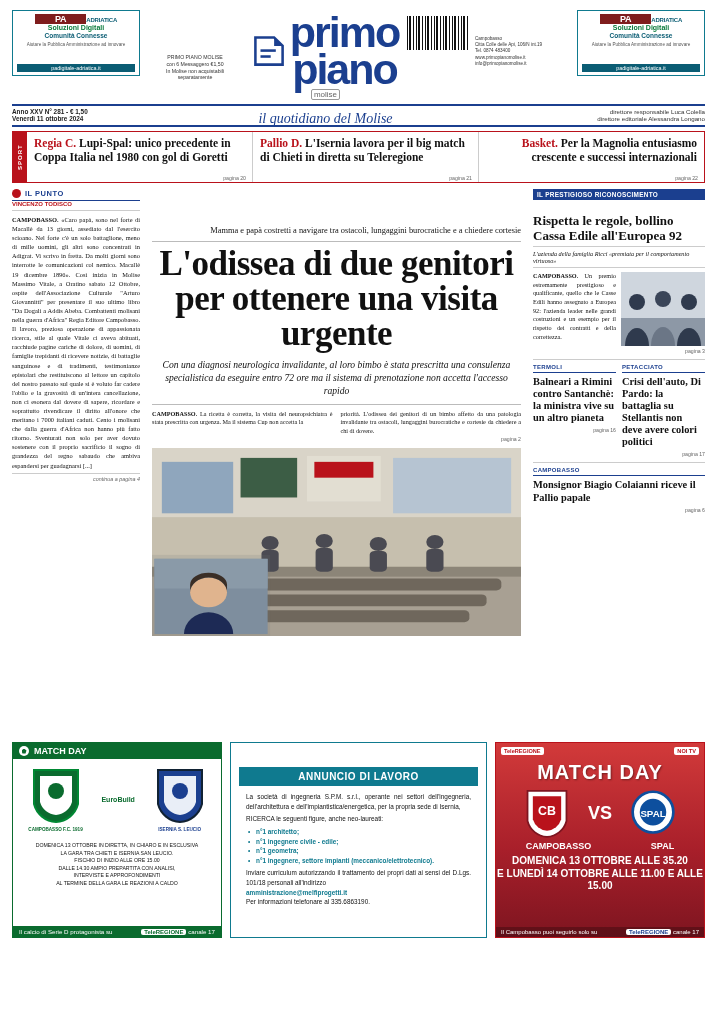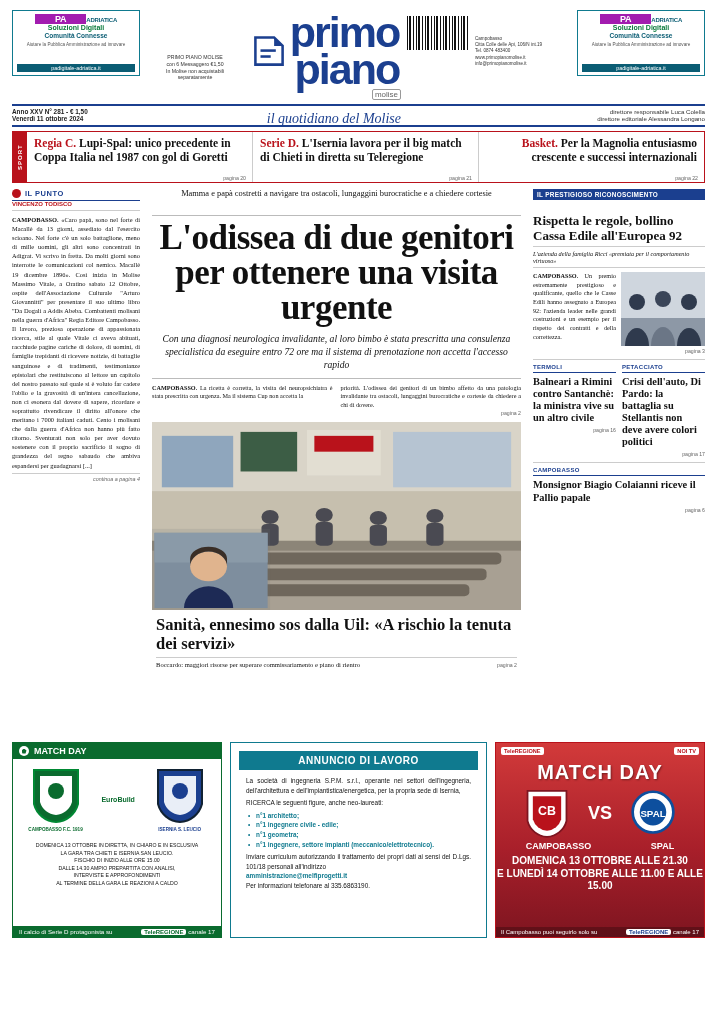--- a/index.html
+++ b/index.html
@@ -14,30 +14,30 @@
   .page { position:relative; width:717px; height:1024px; padding:10px 12px; }
 
   
   .masthead { display:flex; align-items:flex-start; gap:6px; height:92px; }
   .ad-box {
     width:128px; border:1px solid #0f7a8f; background:#fff;
     padding:3px 4px; text-align:center; height:66px;
     display:flex; flex-direction:column; justify-content:flex-start;
   }
   .ad-logo { font-family:"Liberation Sans", sans-serif; font-weight:bold; font-size:9px; color:#123; letter-spacing:-0.2px;}
-  .ad-logo .pa { background:#a21caf; color:#fff; padding:0 20px; }
+  .ad-logo .pa { background:#7f1d1d; color:#fff; padding:0 20px; }
   .ad-green { font-family:"Liberation Sans", sans-serif; font-size:7px; color:#0a7a3c; font-weight:bold; line-height:1.2;}
   .ad-blue { font-family:"Liberation Sans", sans-serif; font-size:6.5px; color:#0b5d74; font-weight:bold; line-height:1.2;}
   .ad-note { font-family:"Liberation Sans", sans-serif; font-size:4.6px; color:#555; line-height:1.15; margin-top:2px;}
   .ad-bar { margin-top:auto; background:#0b5d74; color:#fff; font-size:5.4px; font-family:"Liberation Sans", sans-serif; padding:1px 0; }
 
   .price-box { width:98px; font-family:"Liberation Sans", sans-serif; font-size:5.2px; color:#333;
     line-height:1.3; padding-top:44px; text-align:center;}
 
-  .logo-wrap { flex:1; text-align:right; position:relative; padding-top:4px;}
+  .logo-wrap { flex:1; text-align:center; position:relative; padding-top:4px;}
   .logo-primo, .logo-piano {
     font-family:"Liberation Sans", sans-serif; font-weight:bold;
     font-size:43px; line-height:0.85; color:#1b3f8f; letter-spacing:-2px;
   }
   .logo-row { display:flex; align-items:center; justify-content:center; gap:4px;}
   .logo-mark { width:34px; height:34px; flex:none; }
   .logo-molise {
     font-family:"Liberation Sans", sans-serif; font-size:8px; color:#666;
     border:1px solid #999; display:inline-block; padding:0 2px; border-radius:2px;
     position:relative; top:-4px;
@@ -79,22 +79,22 @@
     letter-spacing:.5px; }
   .punto-title { font-size:15px; line-height:1.12; font-weight:bold; color:#111; margin:6px 0 4px; }
   .punto-author { font-family:"Liberation Sans", sans-serif; font-size:6px; font-weight:bold; color:#b9121b;
     border-bottom:1px solid #ccc; padding-bottom:3px; margin-bottom:4px;}
   .punto-body { font-size:6.4px; line-height:1.42; text-align:justify; column-count:1; }
   .punto-body b { font-weight:bold; }
   .punto-cont { font-family:"Liberation Sans", sans-serif; font-size:5.4px; color:#666; font-style:italic;
     text-align:right; border-top:1px solid #ccc; margin-top:3px; padding-top:2px;}
 
   .col-center { flex:1; }
-  .occhiello { font-size:8.4px; text-align:center; border-bottom:1px solid #bbb; padding-bottom:17px;
-    margin-bottom:4px; color:#111;}
+  .occhiello { font-size:8.4px; text-align:right; border-bottom:1px solid #bbb; padding-bottom:6px;
+    margin-bottom:4px; color:#111;margin-top:37px;}
   .main-title { font-size:35px; line-height:1.0; font-weight:bold; text-align:center; color:#111;
     letter-spacing:-0.5px; margin:2px 0 8px;}
   .sommario { font-style:italic; font-size:9.6px; line-height:1.34; text-align:center; color:#111;
     border-bottom:1px solid #bbb; padding-bottom:6px; }
   .two-col { display:flex; gap:8px; margin-top:5px; }
   .two-col .c { flex:1; font-size:6.2px; line-height:1.4; text-align:justify; }
   .two-col .pag { font-family:"Liberation Sans", sans-serif; font-size:5.2px; color:#666; text-align:right; }
   .photo-main { margin-top:5px; width:100%; height:188px; position:relative; overflow:hidden; background:#c9c3b6;}
   .photo-sanita { padding:6px 4px 4px; }
   .sanita-title { font-size:16.5px; line-height:1.14; font-weight:bold; }
@@ -129,21 +129,21 @@
   .ball:after{content:"";position:absolute;inset:2.5px;background:#0a6b2e;clip-path:polygon(50% 0,100% 38%,81% 100%,19% 100%,0 38%);}
   .crest-row { display:flex; justify-content:space-around; align-items:center; padding:8px 6px; }
   .crest { width:52px; height:56px; }
   .match-text { font-family:"Liberation Sans", sans-serif; font-size:5.2px; text-align:center; line-height:1.45;
     color:#111; padding:2px 6px;}
   .match-foot { position:absolute; bottom:0; left:0; right:0; background:#0a6b2e; color:#fff;
     font-family:"Liberation Sans", sans-serif; font-size:6.2px; padding:2px 6px; display:flex;
     justify-content:space-between; align-items:center;}
   .tele-badge { background:#fff; color:#0a6b2e; font-weight:bold; font-size:6px; padding:0 3px; border-radius:2px;}
 
-  .ad-work { flex:1; border:1px solid #0f7a8f; padding:8px; display:flex; flex-direction:column;}
+  .ad-work { flex:1; border:1px solid #0f7a8f; padding:8px; display:flex; flex-direction:column;justify-content:center;}
   .work-head { background:#0f7a8f; color:#fff; font-family:"Liberation Sans", sans-serif; font-weight:bold;
     font-size:10px; text-align:center; padding:4px 0; letter-spacing:.5px;}
   .work-body { font-family:"Liberation Sans", sans-serif; font-size:6.4px; line-height:1.5; padding:6px 7px;
     text-align:justify; color:#111;}
   .work-body ul { margin:3px 0 3px 10px; padding:0; }
   .work-body li { color:#0f7a8f; font-weight:bold; list-style:none; position:relative; }
   .work-body li:before { content:"•"; position:absolute; left:-8px; color:#0f7a8f;}
   .work-body .mail { color:#0f7a8f; font-weight:bold; }
 
   .ad-match2 { width:210px; border:1px solid #b9121b; position:relative; overflow:hidden;
@@ -233,25 +233,25 @@
       <div>direttore responsabile Luca Colella</div>
       <div>direttore editoriale Alessandra Longano</div>
     </div>
   </div>
   <div class="head-rule2"></div>
 
   <div class="sport-strip">
     <div class="sport-tab">SPORT</div>
     <div class="sport-col">
       <div class="txt"><span class="kicker">Regia C.</span>
-        <span>Lupi-Spal: unico precedente in Coppa Italia nel 1987 con gol di Goretti</span></div>
+        <span>Lupi-Spal: unico precedente in Coppa Italia nel 1980 con gol di Goretti</span></div>
       <div class="pag">pagina 20</div>
     </div>
     <div class="sport-col">
-      <div class="txt"><span class="kicker">Serie D.</span>
+      <div class="txt"><span class="kicker">Pallio D.</span>
         <span>L'Isernia lavora per il big match di Chieti in diretta su Teleregione</span></div>
       <div class="pag">pagina 21</div>
     </div>
     <div class="sport-col">
       <div class="txt"><span class="kicker">Basket.</span>
         <span>Per la Magnolia entusiasmo crescente e successi internazionali</span></div>
       <div class="pag">pagina 22</div>
     </div>
   </div>
 
@@ -316,29 +316,20 @@
           <g>
             <rect x="2" y="112" width="92" height="76" fill="#7e8e9e"></rect>
             <rect x="2" y="112" width="92" height="30" fill="#8a9aa8"></rect>
             <circle cx="46" cy="146" r="15" fill="#e0b48e"></circle>
             <path d="M31 146 a15 15 0 0 1 30 0 l0 -8 a15 12 0 0 0 -30 0 z" fill="#3a2e26"></path>
             <path d="M26 188 a20 22 0 0 1 40 0 z" fill="#1d2a55"></path>
           </g>
         </svg>
       </div>
 
-      <div class="photo-sanita">
-        <div class="sanita-title">Sanità, ennesimo sos dalla Uil: «A rischio la tenuta dei servizi»</div>
-        <div class="sanita-sub">
-          <div class="sanita-row">
-            <span>Boccardo: maggiori risorse per superare commissariamento e piano di rientro</span>
-            <span class="pag">pagina 2</span>
-          </div>
-        </div>
-      </div>
     </div>
 
     <div class="col-right">
       <div class="kick-bar">IL PRESTIGIOSO RICONOSCIMENTO</div>
       <div class="r-title">Rispetta le regole, bollino Cassa Edile all'Europea 92</div>
       <div class="r-sub">L'azienda della famiglia Ricci «premiata per il comportamento virtuoso»</div>
       <div class="r-flex">
         <div class="r-body">
           <b>CAMPOBASSO.</b>
           <span>Un premio estremamente prestigioso e qualificante, quello che le Casse Edili hanno assegnato a Europea 92: l'azienda leader nelle grandi costruzioni e un esempio per il rispetto dei contratti e della correttezza.</span>
@@ -356,21 +347,21 @@
                 <path d="M56 74 a12 18 0 0 1 24 0 z"></path>
             </g>
           </svg>
         </div>
       </div>
       <div class="pag-r">pagina 3</div>
 
       <div class="r-grid">
         <div class="r-cell">
           <div class="r-kick">TERMOLI</div>
-          <div class="r-head">Balneari a Rimini contro Santanchè: la ministra vive su un altro civile</div>
+          <div class="r-head">Balneari a Rimini contro Santanchè: la ministra vive su un altro pianeta</div>
           <div class="r-pag">pagina 16</div>
         </div>
         <div class="r-cell">
           <div class="r-kick">PETACCIATO</div>
           <div class="r-head">Crisi dell'auto, Di Pardo: la battaglia su Stellantis non deve avere colori politici</div>
           <div class="r-pag">pagina 17</div>
         </div>
       </div>
 
       <div class="r-grid">
@@ -457,21 +448,21 @@
         <svg width="46" height="50" viewBox="0 0 52 56">
           <circle cx="26" cy="27" r="23" fill="#ffffff" stroke="#0d4f9e" stroke-width="3"></circle>
           <circle cx="26" cy="27" r="15" fill="#0d4f9e"></circle>
           <text x="26" y="32" font-size="11" fill="#fff" text-anchor="middle" font-family="Liberation Sans, sans-serif" font-weight="bold">SPAL</text>
         </svg>
       </div>
       <div class="m2-names">
         <span>CAMPOBASSO</span>
         <span>SPAL</span>
       </div>
-      <div class="m2-when" style="white-space:pre-line;">DOMENICA 13 OTTOBRE ALLE 21.30
+      <div class="m2-when" style="white-space:pre-line;">DOMENICA 13 OTTOBRE ALLE 35.20
 E LUNEDÌ 14 OTTOBRE ALLE 11.00 E ALLE 15.00</div>
       <div class="m2-foot">
         <span>Il Campobasso puoi seguirlo solo su</span>
         <span>
           <span class="m2-tele">TeleREGIONE</span>
           <span>canale 17</span>
         </span>
       </div>
     </div>
   </div>

